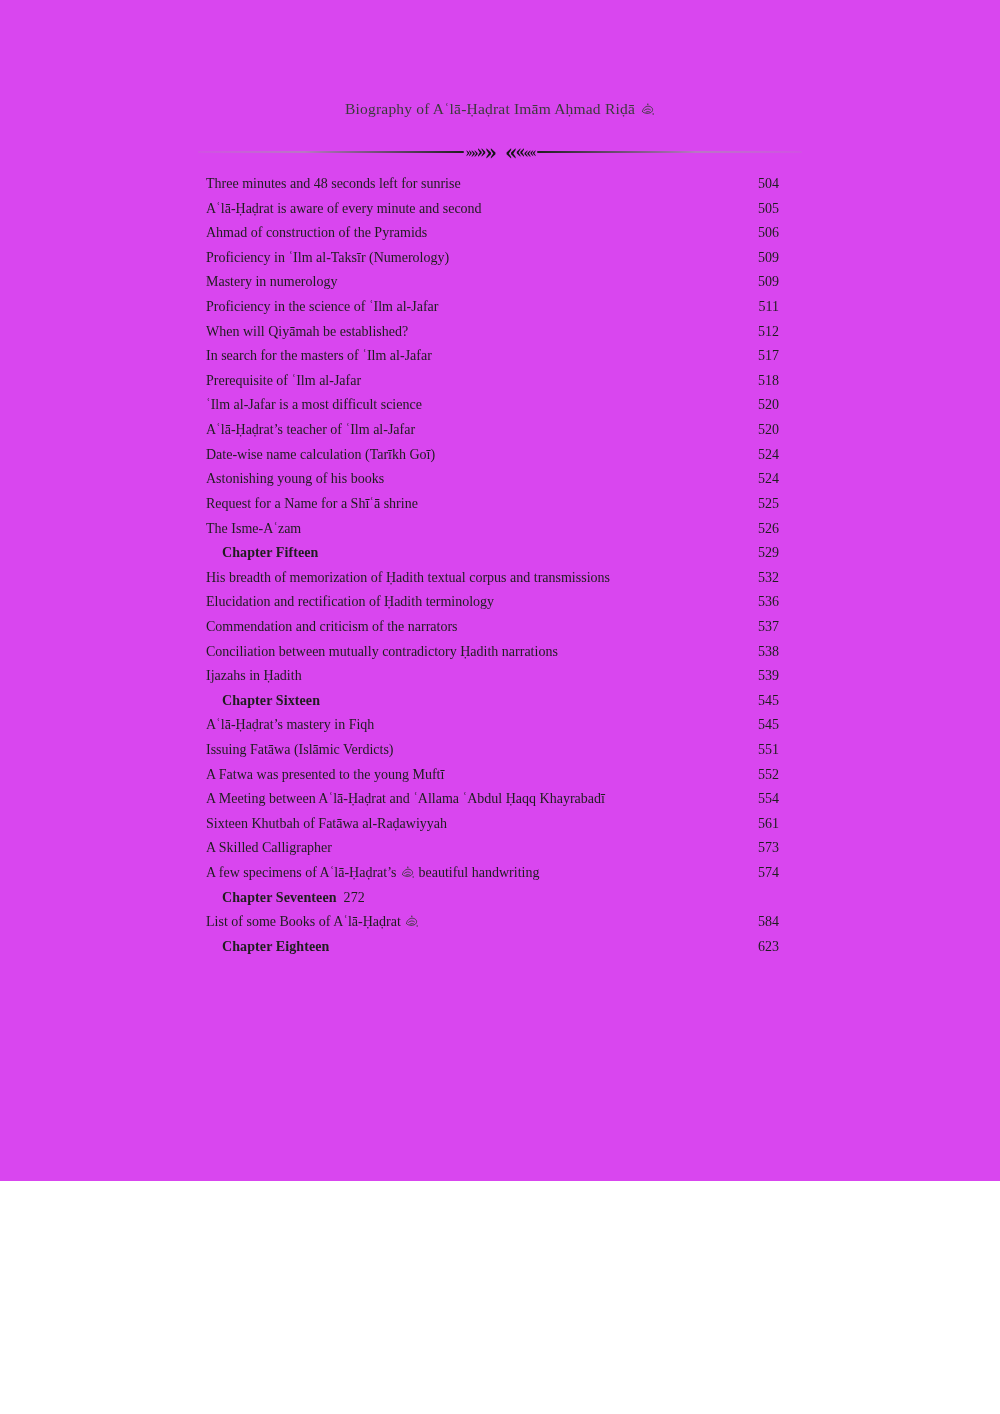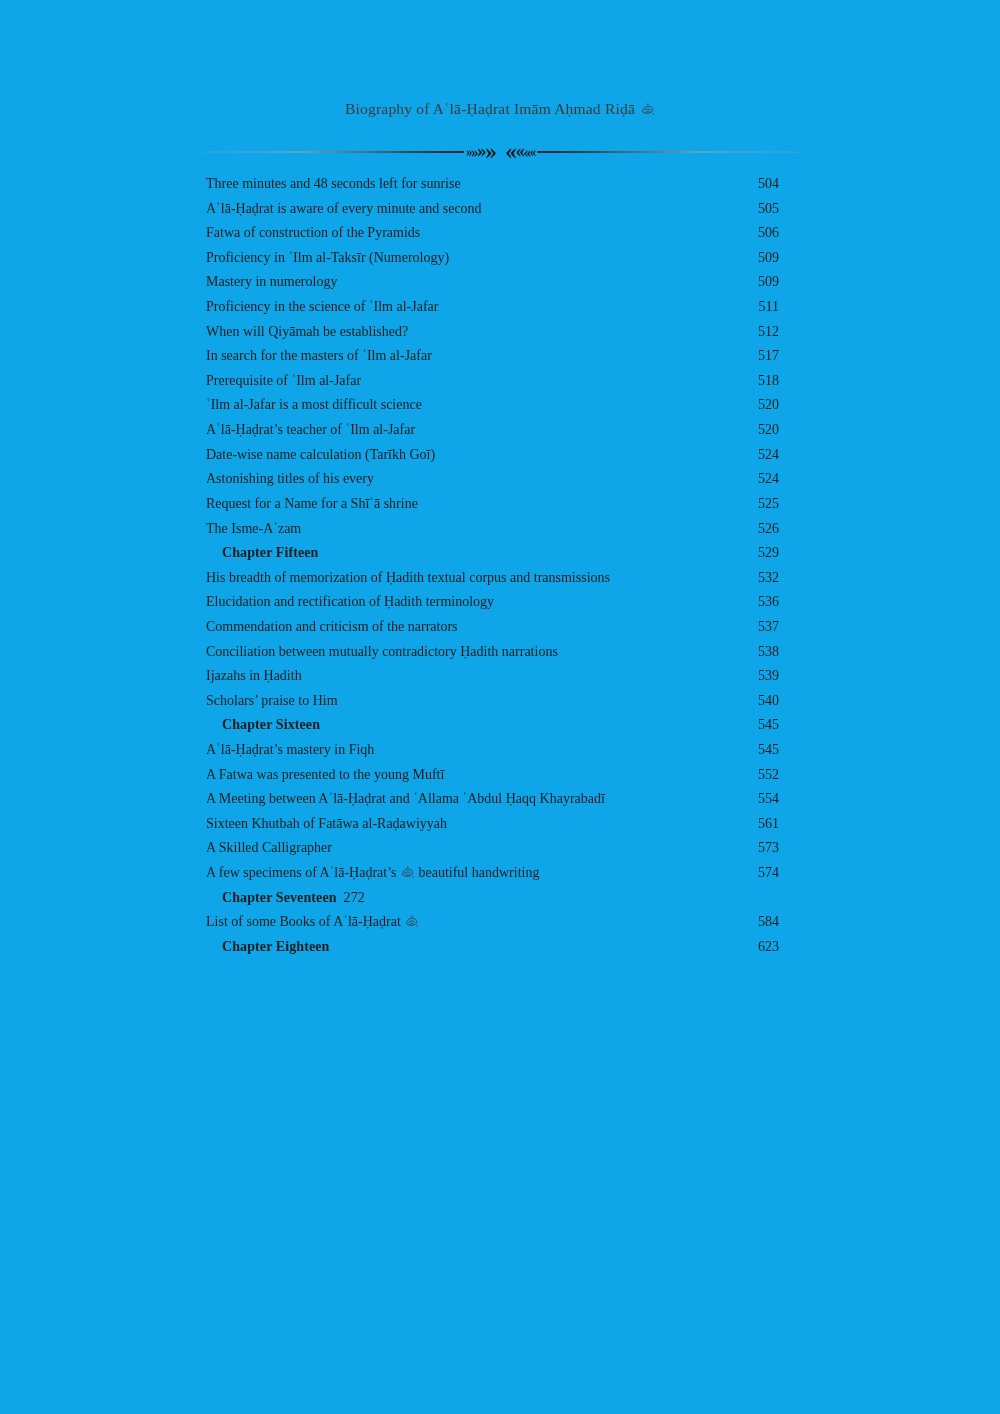--- a/index.html
+++ b/index.html
@@ -3,22 +3,22 @@
 <meta charset="utf-8">
 <style>
   html, body {
     margin: 0;
     padding: 0;
     background: #ffffff;
   }
   .page {
     position: relative;
     width: 1000px;
-    height: 1414px;
-    background: #0ea5e9;
+    height: 1181px;
+    background: #d946ef;
     font-family: "Liberation Serif", "DejaVu Serif", serif;
     color: #1e1e1e;
     overflow: hidden;
   }
   
   .running-head {
     position: absolute;
     top: 99px;
     left: 0;
     width: 1000px;
@@ -125,21 +125,21 @@
   <main class="toc" id="toc">
       <div class="toc-row">
         <span class="toc-label"><span>Three minutes and 48 seconds left for sunrise</span></span>
         <span class="toc-page">504</span>
       </div>
       <div class="toc-row">
         <span class="toc-label"><span>Aʿlā-Ḥaḍrat is aware of every minute and second</span></span>
         <span class="toc-page">505</span>
       </div>
       <div class="toc-row">
-        <span class="toc-label"><span>Fatwa of construction of the Pyramids</span></span>
+        <span class="toc-label"><span>Ahmad of construction of the Pyramids</span></span>
         <span class="toc-page">506</span>
       </div>
       <div class="toc-row">
         <span class="toc-label"><span>Proficiency in ʿIlm al-Taksīr (Numerology)</span></span>
         <span class="toc-page">509</span>
       </div>
       <div class="toc-row">
         <span class="toc-label"><span>Mastery in numerology</span></span>
         <span class="toc-page">509</span>
       </div>
@@ -165,21 +165,21 @@
       </div>
       <div class="toc-row">
         <span class="toc-label"><span>Aʿlā-Ḥaḍrat’s teacher of ʿIlm al-Jafar</span></span>
         <span class="toc-page">520</span>
       </div>
       <div class="toc-row">
         <span class="toc-label"><span>Date-wise name calculation (Tarīkh Goī)</span></span>
         <span class="toc-page">524</span>
       </div>
       <div class="toc-row">
-        <span class="toc-label"><span>Astonishing titles of his every</span></span>
+        <span class="toc-label"><span>Astonishing young of his books</span></span>
         <span class="toc-page">524</span>
       </div>
       <div class="toc-row">
         <span class="toc-label"><span>Request for a Name for a Shīʿā shrine</span></span>
         <span class="toc-page">525</span>
       </div>
       <div class="toc-row">
         <span class="toc-label"><span>The Isme-Aʿzam</span></span>
         <span class="toc-page">526</span>
       </div>
@@ -200,31 +200,31 @@
         <span class="toc-page">537</span>
       </div>
       <div class="toc-row">
         <span class="toc-label"><span>Conciliation between mutually contradictory Ḥadith narrations</span></span>
         <span class="toc-page">538</span>
       </div>
       <div class="toc-row">
         <span class="toc-label"><span>Ijazahs in Ḥadith</span></span>
         <span class="toc-page">539</span>
       </div>
-      <div class="toc-row">
-        <span class="toc-label"><span>Scholars’ praise to Him</span></span>
-        <span class="toc-page">540</span>
-      </div>
       <div class="toc-row chapter">
         <span class="toc-label"><span>Chapter Sixteen</span></span>
         <span class="toc-page">545</span>
       </div>
       <div class="toc-row">
         <span class="toc-label"><span>Aʿlā-Ḥaḍrat’s mastery in Fiqh</span></span>
         <span class="toc-page">545</span>
+      </div>
+      <div class="toc-row">
+        <span class="toc-label"><span>Issuing Fatāwa (Islāmic Verdicts)</span></span>
+        <span class="toc-page">551</span>
       </div>
       <div class="toc-row">
         <span class="toc-label"><span>A Fatwa was presented to the young Muftī</span></span>
         <span class="toc-page">552</span>
       </div>
       <div class="toc-row">
         <span class="toc-label"><span>A Meeting between Aʿlā-Ḥaḍrat and ʿAllama ʿAbdul Ḥaqq Khayrabadī</span></span>
         <span class="toc-page">554</span>
       </div>
       <div class="toc-row">

